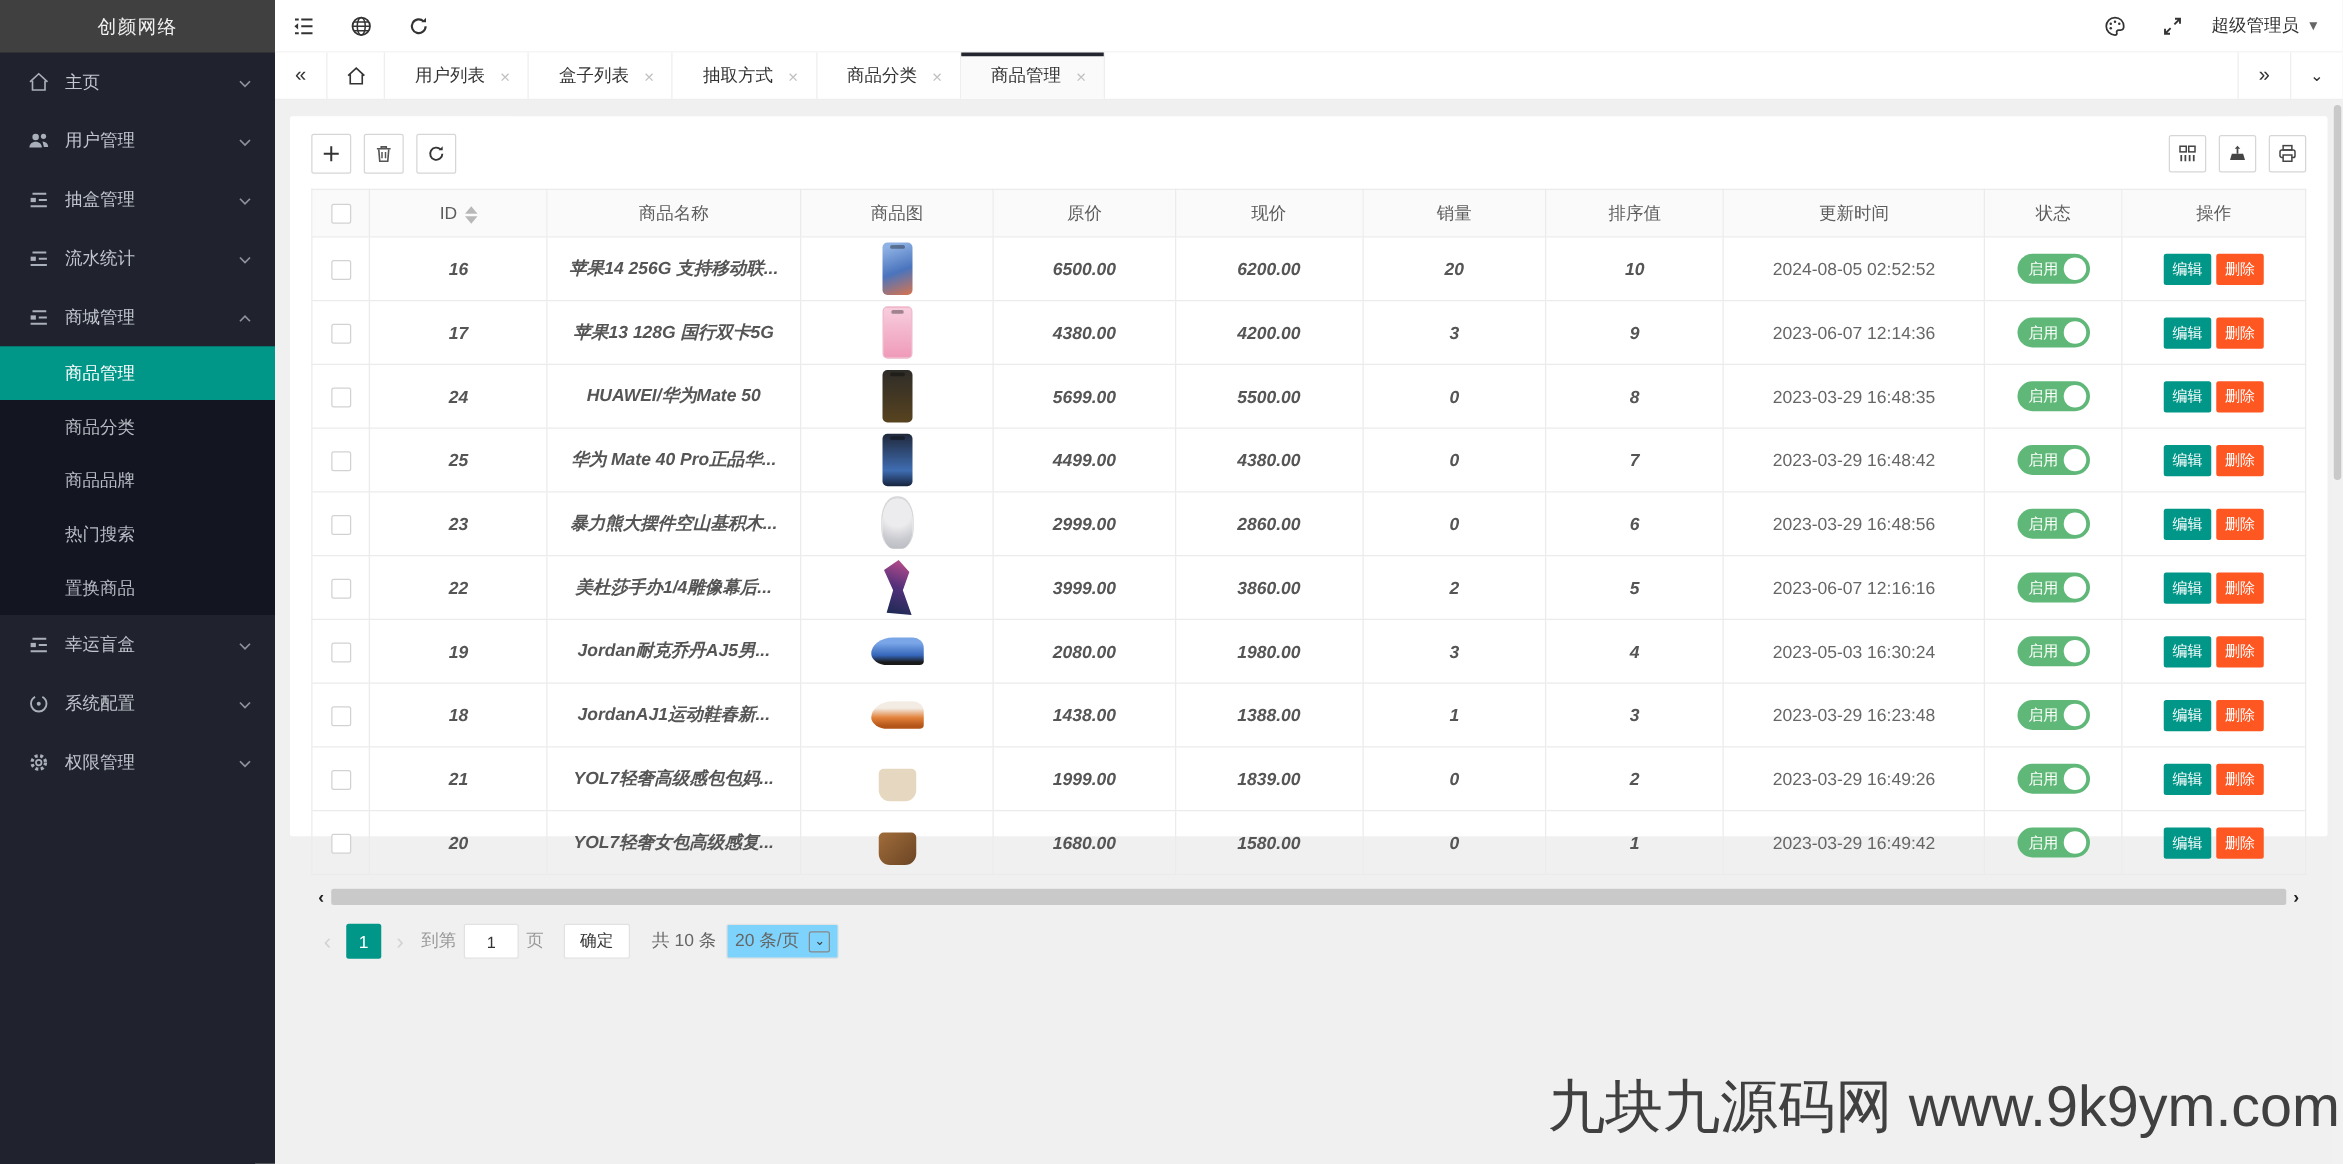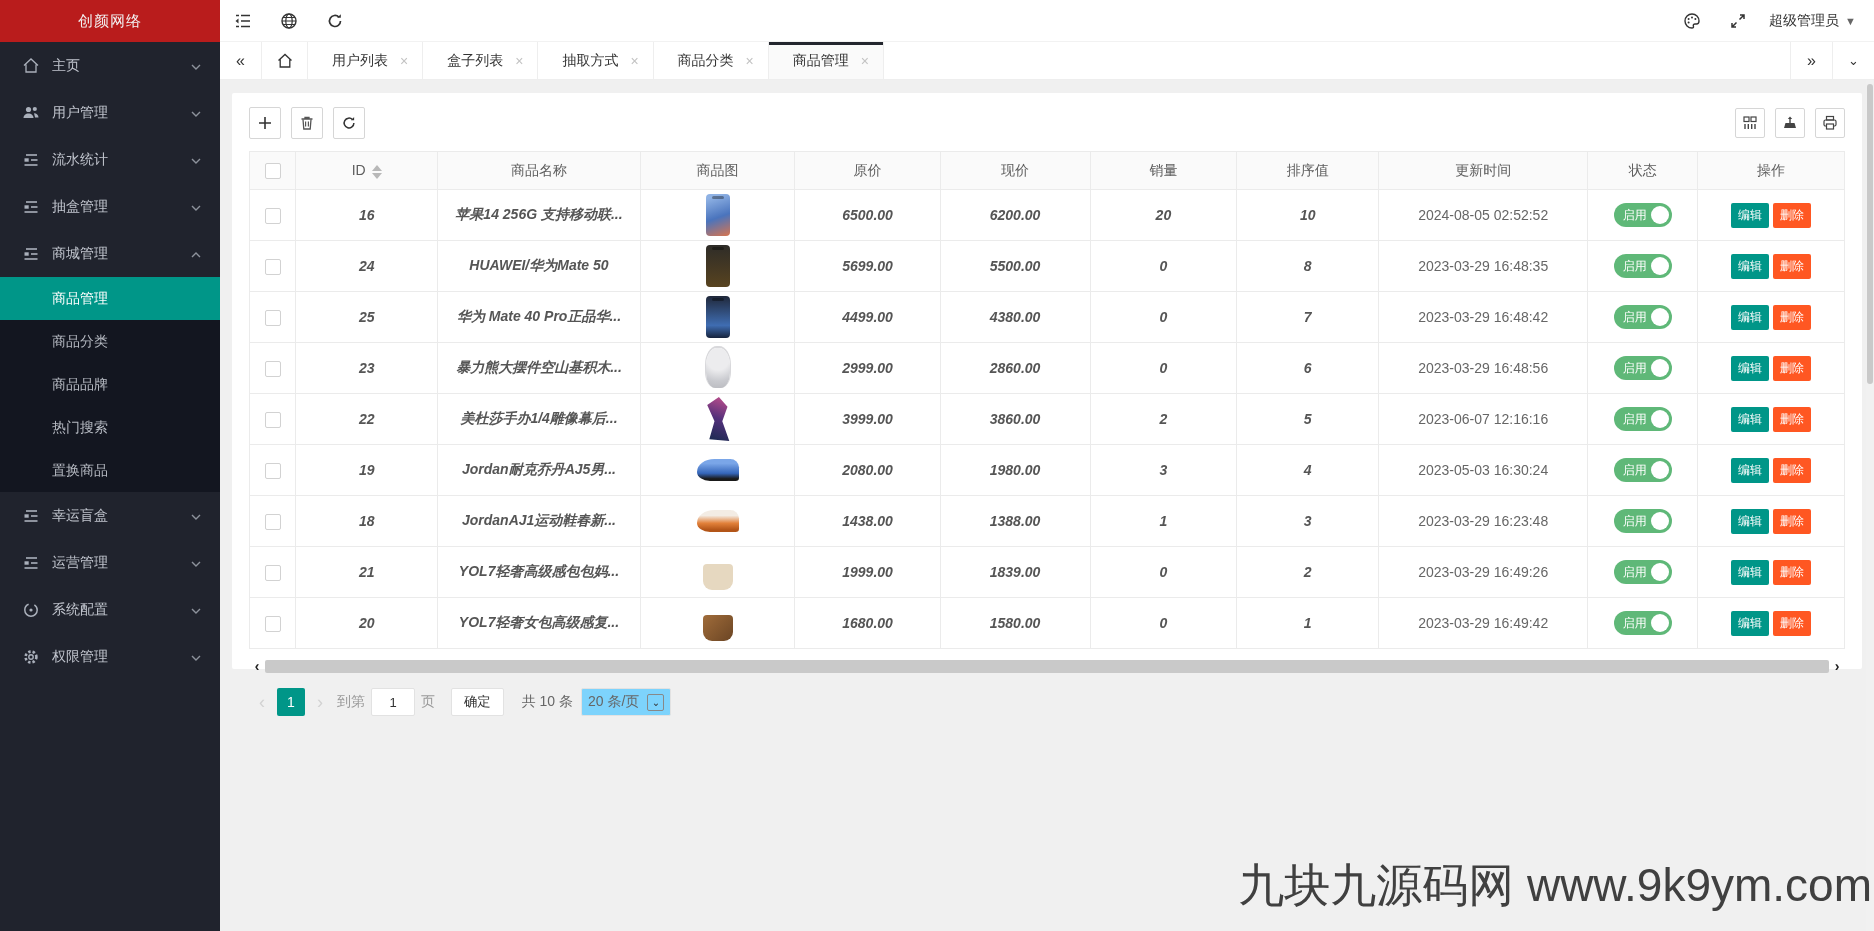--- a/index.html
+++ b/index.html
@@ -1,21 +1,21 @@
 <!DOCTYPE html>
 <html><head>
 <meta charset="utf-8">
 <style>
   * { margin:0; padding:0; box-sizing:border-box; }
   html,body { width:1874px; height:931px; overflow:hidden; background:#f0f0f0;
     font-family:"Liberation Sans","DejaVu Sans",sans-serif; font-size:14px; color:#333; }
 
   
   .sidebar { position:absolute; left:0; top:0; width:220px; height:931px; background:#20232d; z-index:5; }
-  .logo { height:42px; background:#b91c1c; color:#f2f2f2; font-size:15px; letter-spacing:1px;
+  .logo { height:42px; background:#404040; color:#f2f2f2; font-size:15px; letter-spacing:1px;
           display:flex; align-items:center; justify-content:center; }
   .side-item { height:47px; display:flex; align-items:center; padding:0 18px 0 22px;
                color:#c2c6cf; cursor:pointer; }
   .side-item .ic { width:18px; height:18px; margin-right:12px; color:#aab0bb; flex:none; display:inline-flex; }
   .side-item .lbl { flex:1; font-size:14px; }
   .side-item .chev { color:#8d929c; width:12px; height:12px; }
   .submenu { background:#131620; }
   .sub-item { height:43px; display:flex; align-items:center; padding-left:52px; color:#b6bac2; cursor:pointer; }
   .sub-item.active { background:#009688; color:#fff; }
 
@@ -159,35 +159,35 @@
       </div>
       <div class="side-item">
         <span class="ic">
           <svg viewBox="0 0 18 18">
             <path d="M4 4h11" stroke="currentColor" stroke-width="1.6"></path>
             <rect x="2.5" y="7.3" width="4.2" height="3.4" fill="currentColor"></rect>
             <path d="M9 9h6.5" stroke="currentColor" stroke-width="1.6"></path>
             <path d="M2.5 14h13" stroke="currentColor" stroke-width="1.6"></path>
           </svg>
         </span>
-        <span class="lbl">流水统计</span>
+        <span class="lbl">抽盒管理</span>
         <span class="chev"><svg viewBox="0 0 12 12">
             <path d="M2 4l4 4 4-4" fill="none" stroke="currentColor" stroke-width="1.4"></path>
           </svg></span>
       </div>
       <div class="side-item">
         <span class="ic">
           <svg viewBox="0 0 18 18">
             <path d="M4 4h11" stroke="currentColor" stroke-width="1.6"></path>
             <rect x="2.5" y="7.3" width="4.2" height="3.4" fill="currentColor"></rect>
             <path d="M9 9h6.5" stroke="currentColor" stroke-width="1.6"></path>
             <path d="M2.5 14h13" stroke="currentColor" stroke-width="1.6"></path>
           </svg>
         </span>
-        <span class="lbl">抽盒管理</span>
+        <span class="lbl">流水统计</span>
         <span class="chev"><svg viewBox="0 0 12 12">
             <path d="M2 4l4 4 4-4" fill="none" stroke="currentColor" stroke-width="1.4"></path>
           </svg></span>
       </div>
       <div class="side-item">
         <span class="ic">
           <svg viewBox="0 0 18 18">
             <path d="M4 4h11" stroke="currentColor" stroke-width="1.6"></path>
             <rect x="2.5" y="7.3" width="4.2" height="3.4" fill="currentColor"></rect>
             <path d="M9 9h6.5" stroke="currentColor" stroke-width="1.6"></path>
@@ -209,34 +209,20 @@
       <div class="side-item">
         <span class="ic">
           <svg viewBox="0 0 18 18">
             <path d="M4 4h11" stroke="currentColor" stroke-width="1.6"></path>
             <rect x="2.5" y="7.3" width="4.2" height="3.4" fill="currentColor"></rect>
             <path d="M9 9h6.5" stroke="currentColor" stroke-width="1.6"></path>
             <path d="M2.5 14h13" stroke="currentColor" stroke-width="1.6"></path>
           </svg>
         </span>
         <span class="lbl">幸运盲盒</span>
-        <span class="chev"><svg viewBox="0 0 12 12">
-            <path d="M2 4l4 4 4-4" fill="none" stroke="currentColor" stroke-width="1.4"></path>
-          </svg></span>
-      </div>
-      <div class="side-item">
-        <span class="ic">
-          <svg viewBox="0 0 18 18">
-            <path d="M4 4h11" stroke="currentColor" stroke-width="1.6"></path>
-            <rect x="2.5" y="7.3" width="4.2" height="3.4" fill="currentColor"></rect>
-            <path d="M9 9h6.5" stroke="currentColor" stroke-width="1.6"></path>
-            <path d="M2.5 14h13" stroke="currentColor" stroke-width="1.6"></path>
-          </svg>
-        </span>
-        <span class="lbl">运营管理</span>
         <span class="chev"><svg viewBox="0 0 12 12">
             <path d="M2 4l4 4 4-4" fill="none" stroke="currentColor" stroke-width="1.4"></path>
           </svg></span>
       </div>
       <div class="side-item">
         <span class="ic">
           <svg viewBox="0 0 18 18">
             <circle cx="9" cy="9" r="6.2" fill="none" stroke="currentColor" stroke-width="1.5" stroke-dasharray="26 6"></circle>
             <circle cx="9" cy="9" r="1.6" fill="currentColor"></circle>
           </svg>
@@ -432,20 +418,35 @@
               <td class="em">20</td>
               <td class="em">10</td>
               <td>2024-08-05 02:52:52</td>
               <td><span class="switch">
                   <span class="txt">启用</span>
                 </span></td>
               <td><span class="btn edit">编辑</span><span class="btn del">删除</span></td>
             </tr>
             <tr>
               <td><span class="cb"></span></td>
+              <td class="em">17</td>
+              <td class="em">苹果13 128G 国行双卡5G</td>
+              <td><span class="pimg phone phone-pink"></span></td>
+              <td class="em">4380.00</td>
+              <td class="em">4200.00</td>
+              <td class="em">3</td>
+              <td class="em">9</td>
+              <td>2023-06-07 12:14:36</td>
+              <td><span class="switch">
+                  <span class="txt">启用</span>
+                </span></td>
+              <td><span class="btn edit">编辑</span><span class="btn del">删除</span></td>
+            </tr>
+            <tr>
+              <td><span class="cb"></span></td>
               <td class="em">24</td>
               <td class="em">HUAWEI/华为Mate 50</td>
               <td><span class="pimg phone phone-black"></span></td>
               <td class="em">5699.00</td>
               <td class="em">5500.00</td>
               <td class="em">0</td>
               <td class="em">8</td>
               <td>2023-03-29 16:48:35</td>
               <td><span class="switch">
                   <span class="txt">启用</span>

